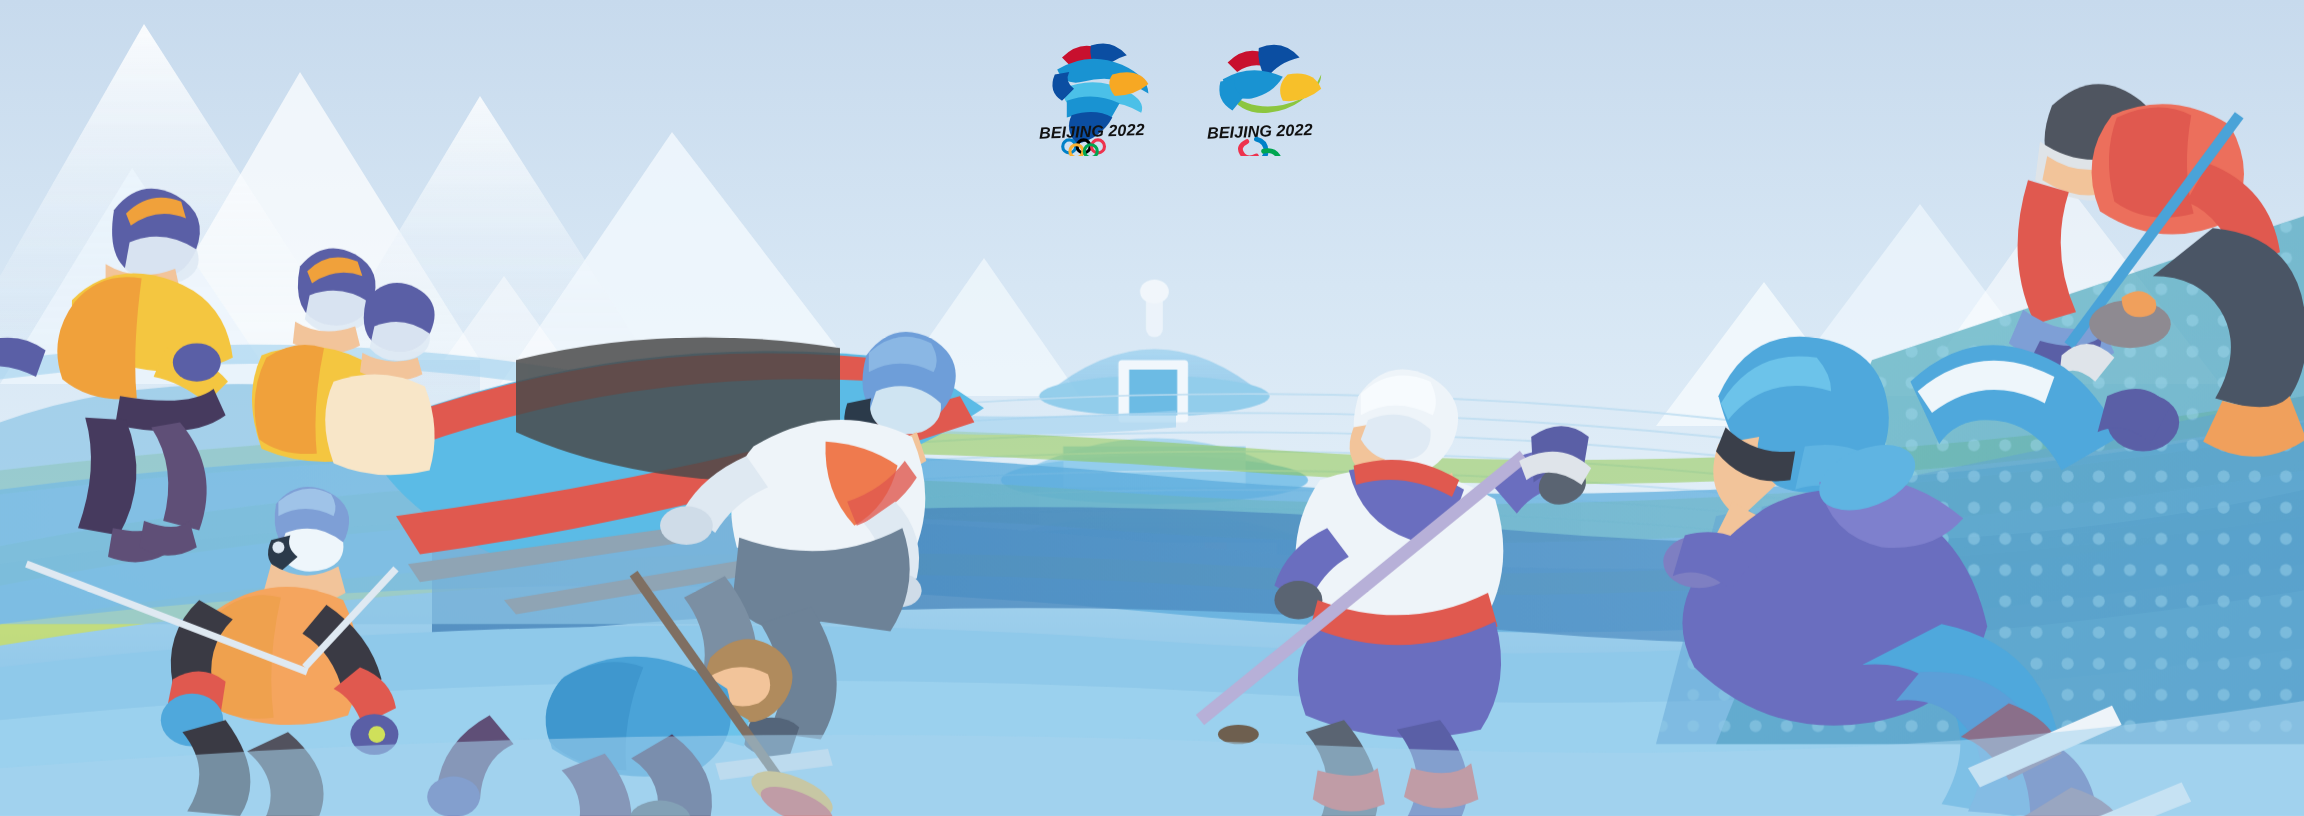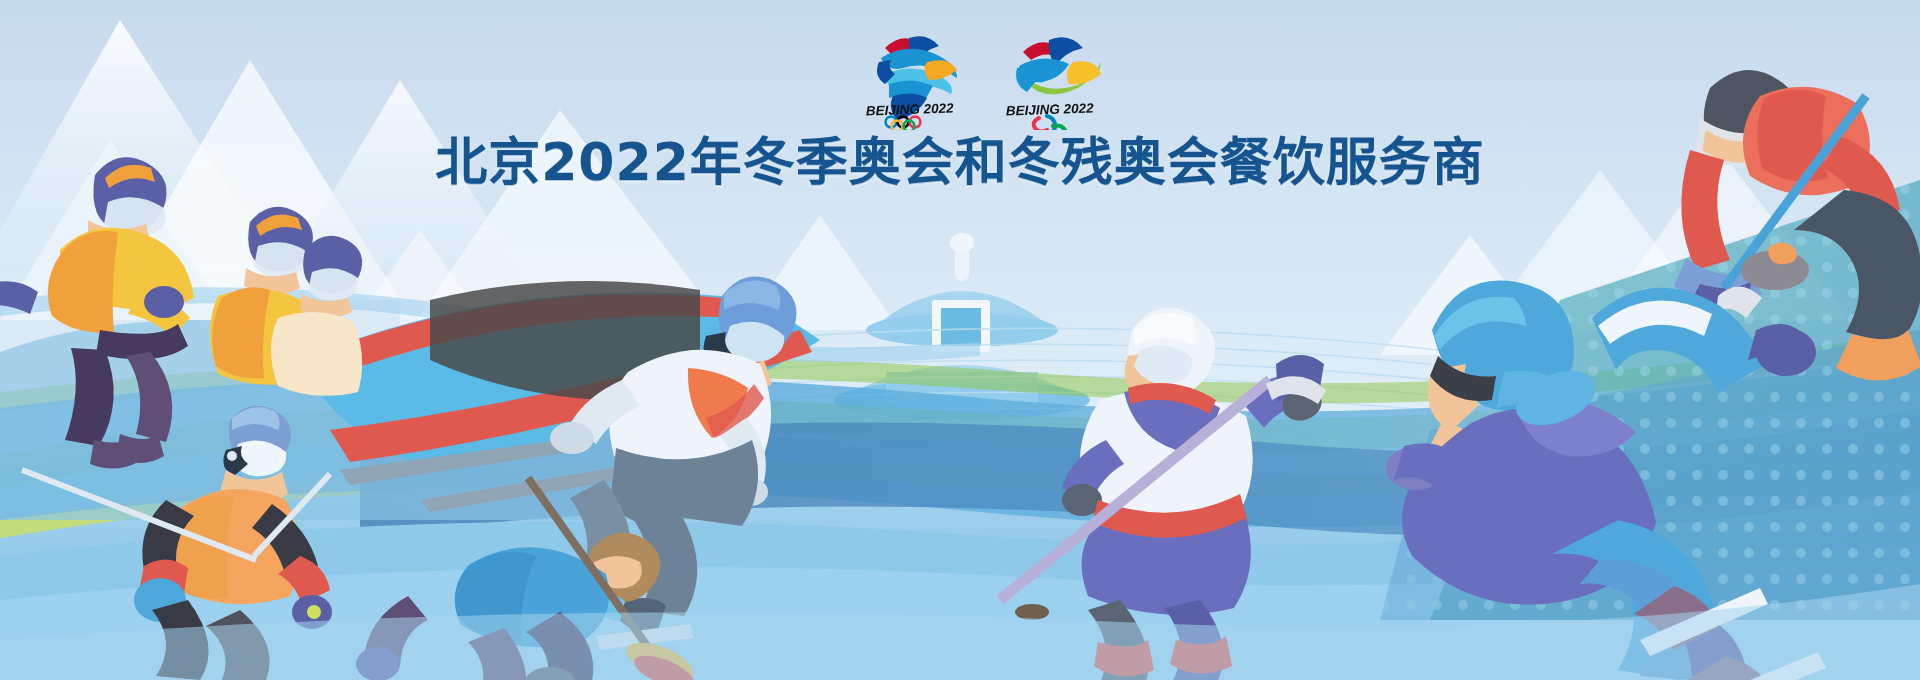--- a/index.html
+++ b/index.html
@@ -352,15 +352,14 @@
         <text x="55" y="92" text-anchor="middle" font-family="'Liberation Sans','DejaVu Sans',sans-serif" font-size="13.5" font-weight="700" font-style="italic" fill="#111" transform="rotate(-2 55 92)">BEIJING 2022</text>
 
         <path d="M44 96 q-8 4 -4 10 q4 6 12 2" stroke="#ee334e" stroke-width="4" fill="none" stroke-linecap="round"></path>
         <path d="M52 94 q8 2 8 10 q0 8 -10 8" stroke="#0081c8" stroke-width="4" fill="none" stroke-linecap="round"></path>
         <path d="M58 104 q8 -2 12 4 q4 6 -4 10" stroke="#00a651" stroke-width="4" fill="none" stroke-linecap="round"></path>
       </svg>
     </div>
 
   </div>
 
-  <div class="title" style="color: rgb(21, 84, 143);">北京2022年冬季奥会和冬残奥会餐饮服务商</div>
 
 </div>
 
 </body></html>

